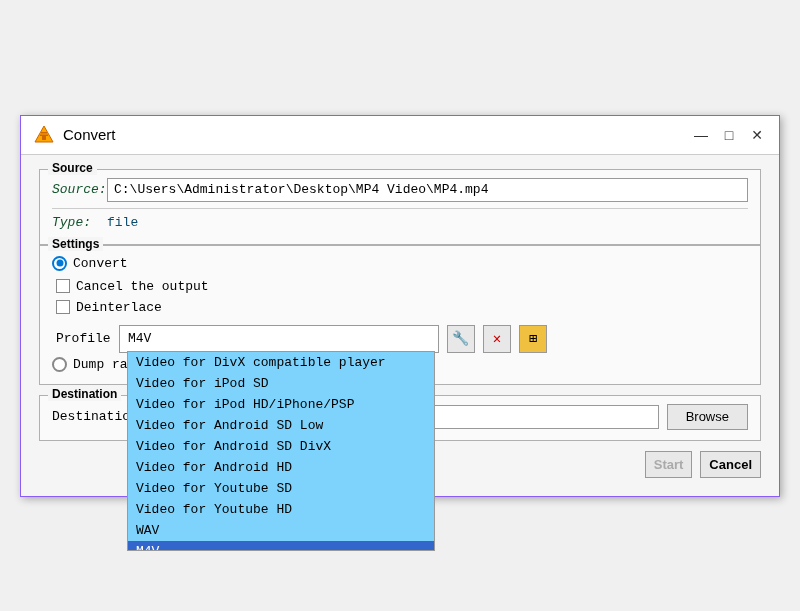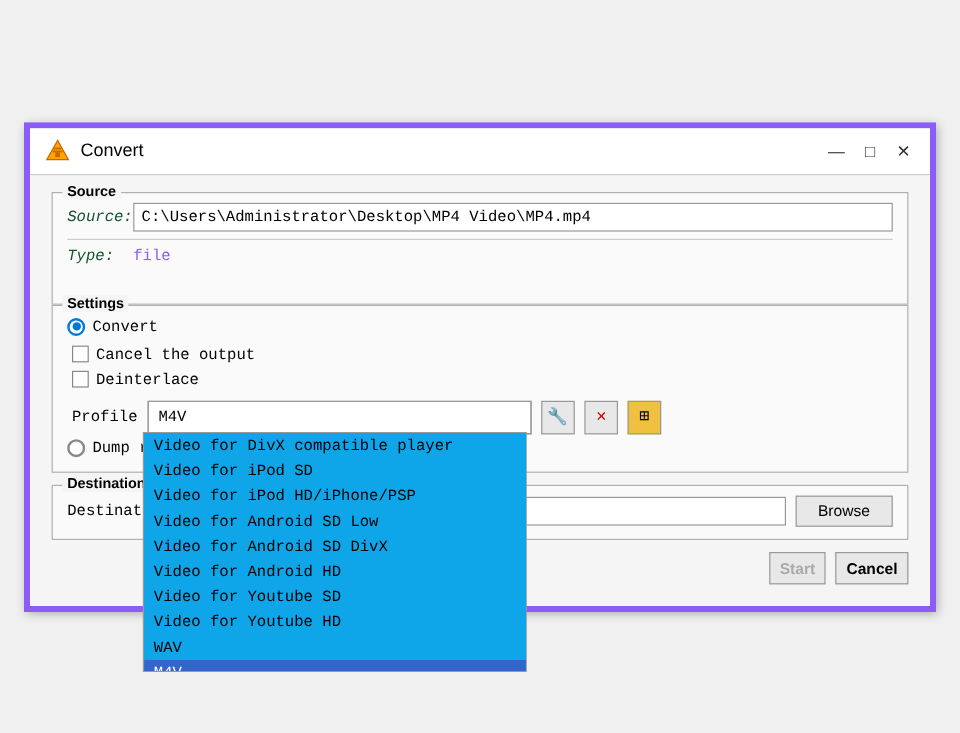--- a/index.html
+++ b/index.html
@@ -16,21 +16,21 @@
       justify-content: center;
       align-items: center;
       width: 800px;
       height: 611px;
       overflow: hidden;
     }
 
     .window {
       width: 760px;
       background: #f5f5f5;
-      border: 5px solid #8b5cf6;
+      border: 1px solid #8b5cf6;
       box-shadow: 2px 2px 8px rgba(0,0,0,0.3);
     }
 
     .title-bar {
       background: #fff;
       border-bottom: 1px solid #ccc;
       padding: 8px 12px;
       display: flex;
       align-items: center;
       justify-content: space-between;
@@ -72,21 +72,21 @@
       color: #333;
       font-family: Arial, sans-serif;
     }
 
     .content {
       padding: 14px 18px;
     }
 
     .group-box {
       border: 1px solid #b0b0b0;
-      padding: 8px 12px 28px 12px;
+      padding: 8px 12px 10px 12px;
       background: #fafafa;
       position: relative;
     }
 
     .group-title {
       position: absolute;
       top: -9px;
       left: 8px;
       background: #f5f5f5;
       padding: 0 4px;
@@ -103,21 +103,21 @@
 
     .field-label {
       font-size: 13px;
       min-width: 55px;
       color: #14532d;
       font-style: italic;
     }
 
     .field-value {
       font-size: 13px;
-      color: #8b5cf6;
+      color: #0c4a6e;
     }
 
     .source-input {
       flex: 1;
       border: 1px solid #999;
       padding: 2px 6px;
       font-size: 13px;
       font-family: 'Courier New', monospace;
       background: #fff;
       height: 24px;
@@ -231,23 +231,23 @@
       display: flex;
       align-items: center;
       justify-content: center;
       cursor: pointer;
       font-size: 14px;
     }
 
     .dropdown-list {
       position: absolute;
       top: 100%;
-      left: 0;
+      left: 12px;
       right: 0;
-      background: #0ea5e9;
+      background: #7dd3fc;
       border: 1px solid #999;
       z-index: 100;
       max-height: 200px;
       overflow-y: auto;
     }
 
     .dropdown-item {
       padding: 3px 8px;
       cursor: pointer;
       font-size: 13px;

